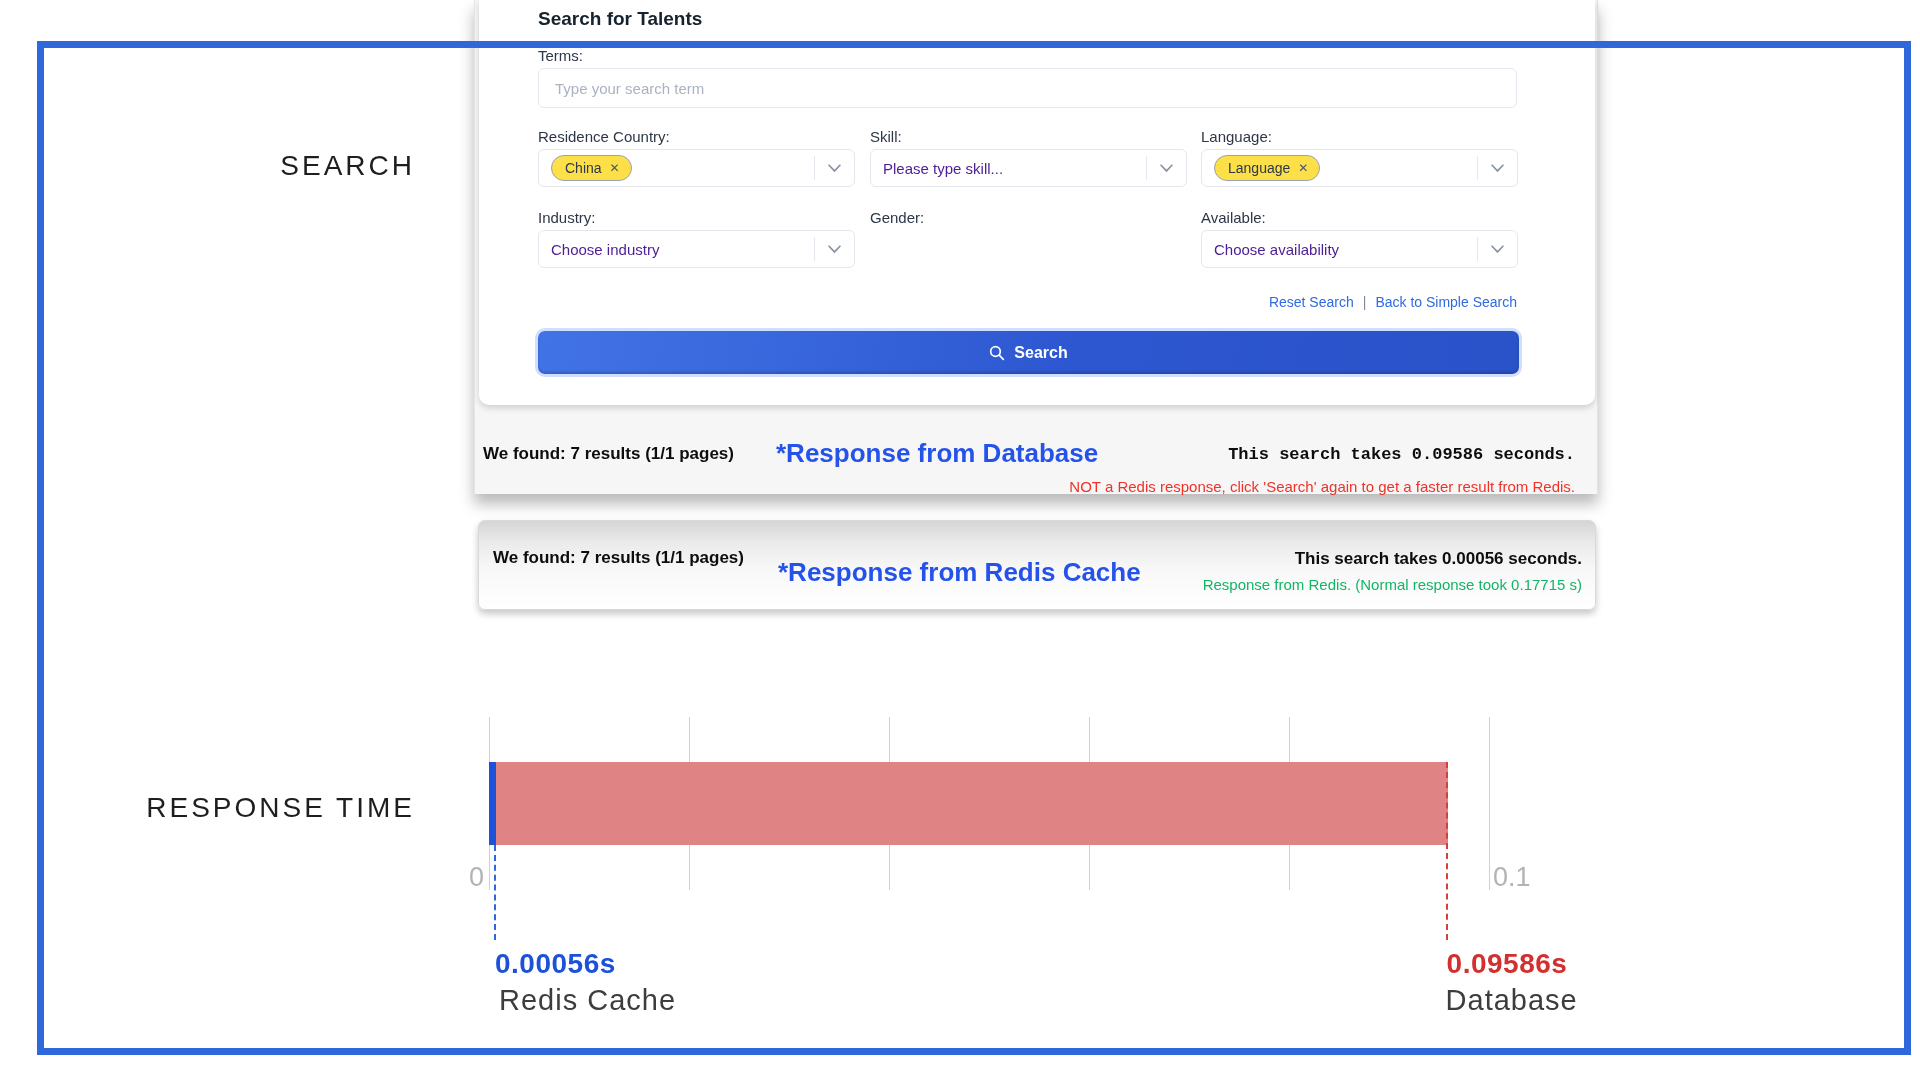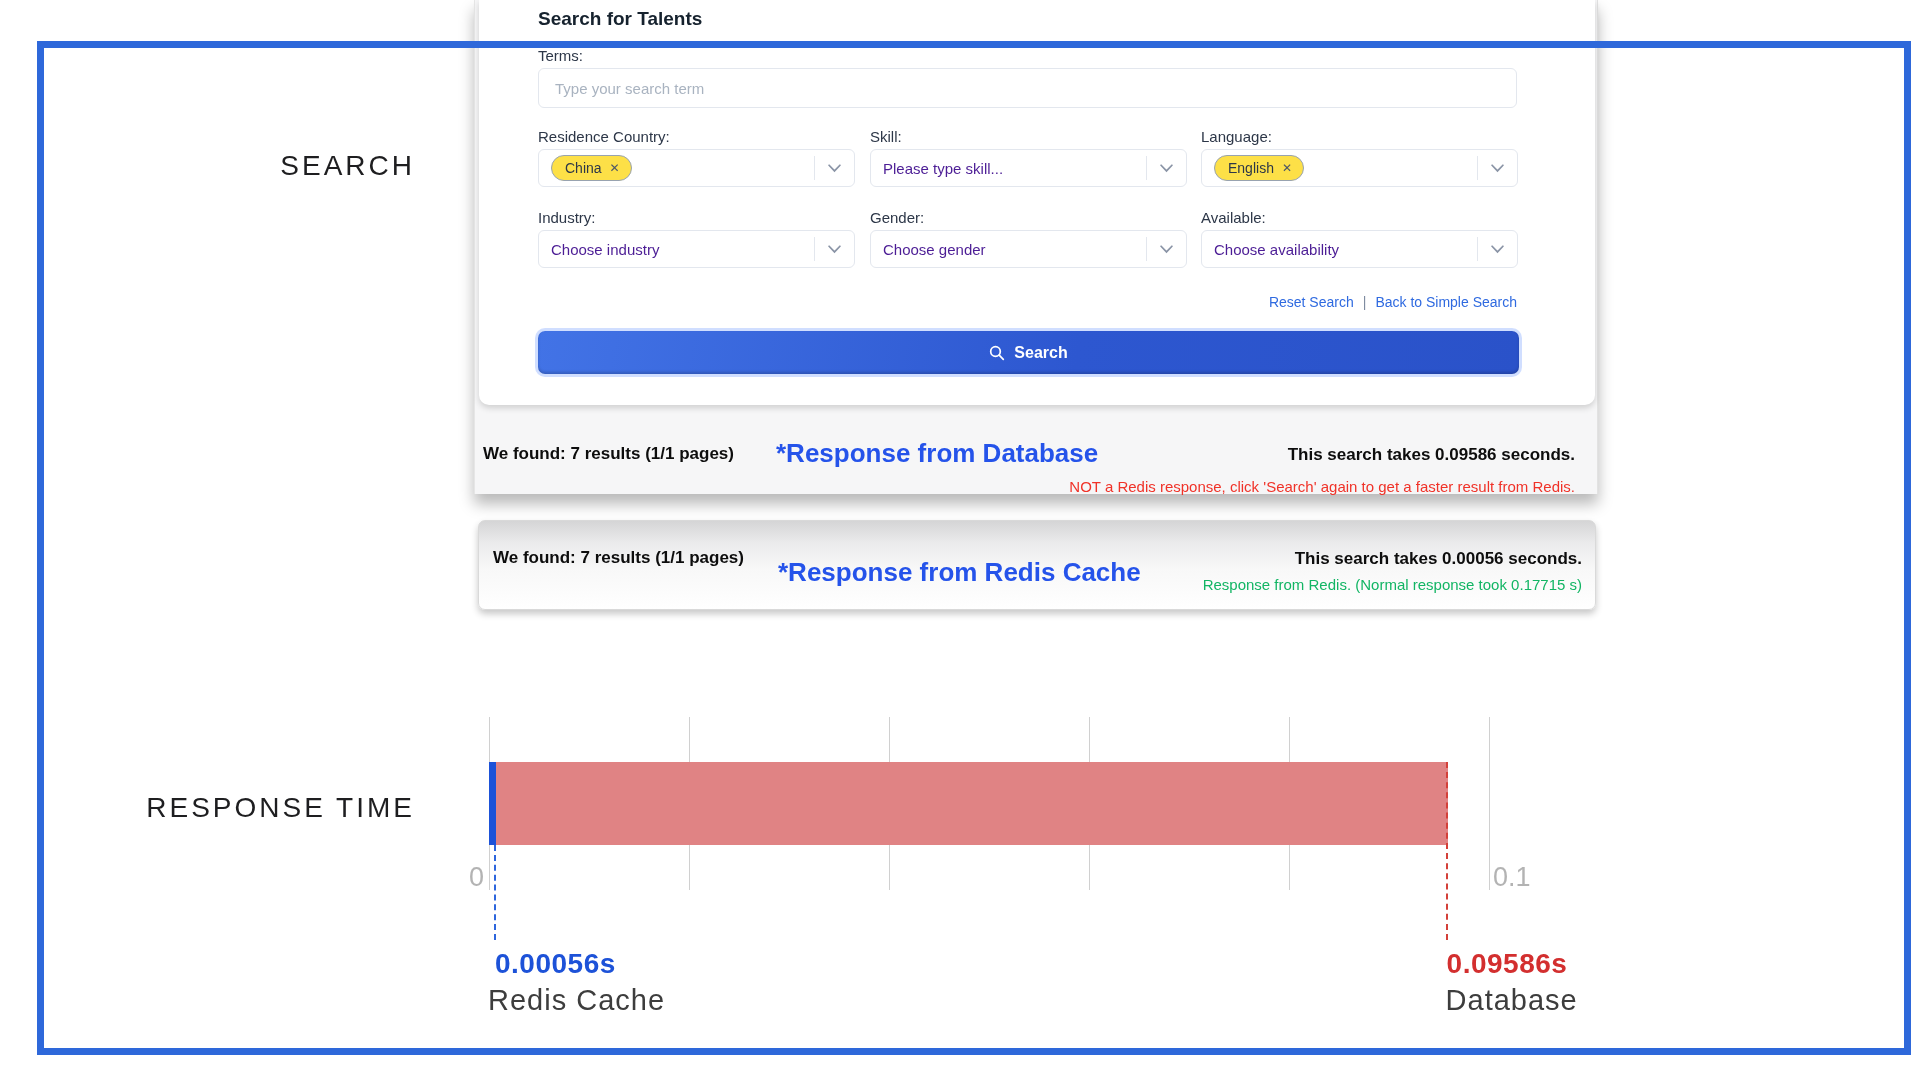--- a/index.html
+++ b/index.html
@@ -117,21 +117,21 @@
         <svg width="13" height="9" viewBox="0 0 12 8">
             <path d="M1 1 L6 6.2 L11 1" fill="none" stroke="#8a94a6" stroke-width="1.6" stroke-linecap="round"></path>
           </svg>
       </div>
     </div>
 
     <div class="f-label col2 row1-label">Language:</div>
     <div class="select col2 row1-field">
       <div class="content">
         <span class="chip">
-          <span>English</span>
+          <span>Language</span>
           <span class="x">✕</span>
         </span>
       </div>
       <div class="chev-zone">
         <svg width="13" height="9" viewBox="0 0 12 8">
             <path d="M1 1 L6 6.2 L11 1" fill="none" stroke="#8a94a6" stroke-width="1.6" stroke-linecap="round"></path>
           </svg>
       </div>
     </div>
 
@@ -141,30 +141,20 @@
           <span class="placeholder">Choose industry</span>
         </div>
       <div class="chev-zone">
         <svg width="13" height="9" viewBox="0 0 12 8">
             <path d="M1 1 L6 6.2 L11 1" fill="none" stroke="#8a94a6" stroke-width="1.6" stroke-linecap="round"></path>
           </svg>
       </div>
     </div>
 
     <div class="f-label col1 row2-label">Gender:</div>
-    <div class="select col1 row2-field">
-      <div class="content">
-          <span class="placeholder">Choose gender</span>
-        </div>
-      <div class="chev-zone">
-        <svg width="13" height="9" viewBox="0 0 12 8">
-            <path d="M1 1 L6 6.2 L11 1" fill="none" stroke="#8a94a6" stroke-width="1.6" stroke-linecap="round"></path>
-          </svg>
-      </div>
-    </div>
 
     <div class="f-label col2 row2-label">Available:</div>
     <div class="select col2 row2-field">
       <div class="content">
           <span class="placeholder">Choose availability</span>
         </div>
       <div class="chev-zone">
         <svg width="13" height="9" viewBox="0 0 12 8">
             <path d="M1 1 L6 6.2 L11 1" fill="none" stroke="#8a94a6" stroke-width="1.6" stroke-linecap="round"></path>
           </svg>
@@ -179,21 +169,21 @@
       <svg width="16" height="16" viewBox="0 0 16 16">
         <circle cx="6.5" cy="6.5" r="4.8" fill="none" stroke="#ffffff" stroke-width="1.7"></circle>
         <line x1="10.2" y1="10.2" x2="14.3" y2="14.3" stroke="#ffffff" stroke-width="1.7" stroke-linecap="round"></line>
       </svg>
       <span>Search</span>
     </button>
   </div>
 
   <div class="result-found" style="left:8px; top:444px;">We found: 7 results (1/1 pages)</div>
   <div class="result-source" style="left:301px; top:438px;">*Response from Database</div>
-  <div class="result-time" style="right:22px; top:445px;">This search takes 0.09586 seconds.</div>
+  <div class="result-time" style="right:22px; top:445px;font-family:Liberation Mono, monospace;">This search takes 0.09586 seconds.</div>
   <div class="result-note note-red" style="right:22px; top:470px;margin-top:8px;">NOT a Redis response, click 'Search' again to get a faster result from Redis.</div>
 </div>
 
 <div class="card2">
   <div class="result-found" style="left:14px; top:27px;">We found: 7 results (1/1 pages)</div>
   <div class="result-source" style="left:299px; top:36px;">*Response from Redis Cache</div>
   <div class="result-time" style="right:13px; top:28px;">This search takes 0.00056 seconds.</div>
   <div class="result-note note-green" style="right:13px; top:55px;">Response from Redis. (Normal response took 0.17715 s)</div>
 </div>
 
@@ -206,16 +196,16 @@
       <div class="gridline" style="left: 1289px;"></div>
       <div class="gridline" style="left: 1489px;"></div>
     </div>
   <div class="bar" id="bar-database" style="left: 489px; width: 958.6px; background: rgb(224, 131, 132);"></div>
   <div class="bar" id="bar-redis" style="left: 489px; width: 7px; background: rgb(29, 82, 216);"></div>
   <div class="dash" id="dash-redis" style="left: 494px;"></div>
   <div class="dash" id="dash-db" style="left: 1445.6px;"></div>
   <div class="tick" id="tick-0">0</div>
   <div class="tick" id="tick-max">0.1</div>
   <div class="value-label" id="val-redis" style="left: 495px; color: rgb(29, 82, 216);">0.00056s</div>
-  <div class="cat-label" id="cat-redis" style="left: 488px;">Redis Cache</div>
+  <div class="cat-label" id="cat-redis" style="left: 499px;">Redis Cache</div>
   <div class="value-label" id="val-db" style="left: 1446.6px; color: rgb(211, 47, 47);">0.09586s</div>
   <div class="cat-label" id="cat-db" style="left: 1445.6px;">Database</div>
 </div>
 
 </body></html>

